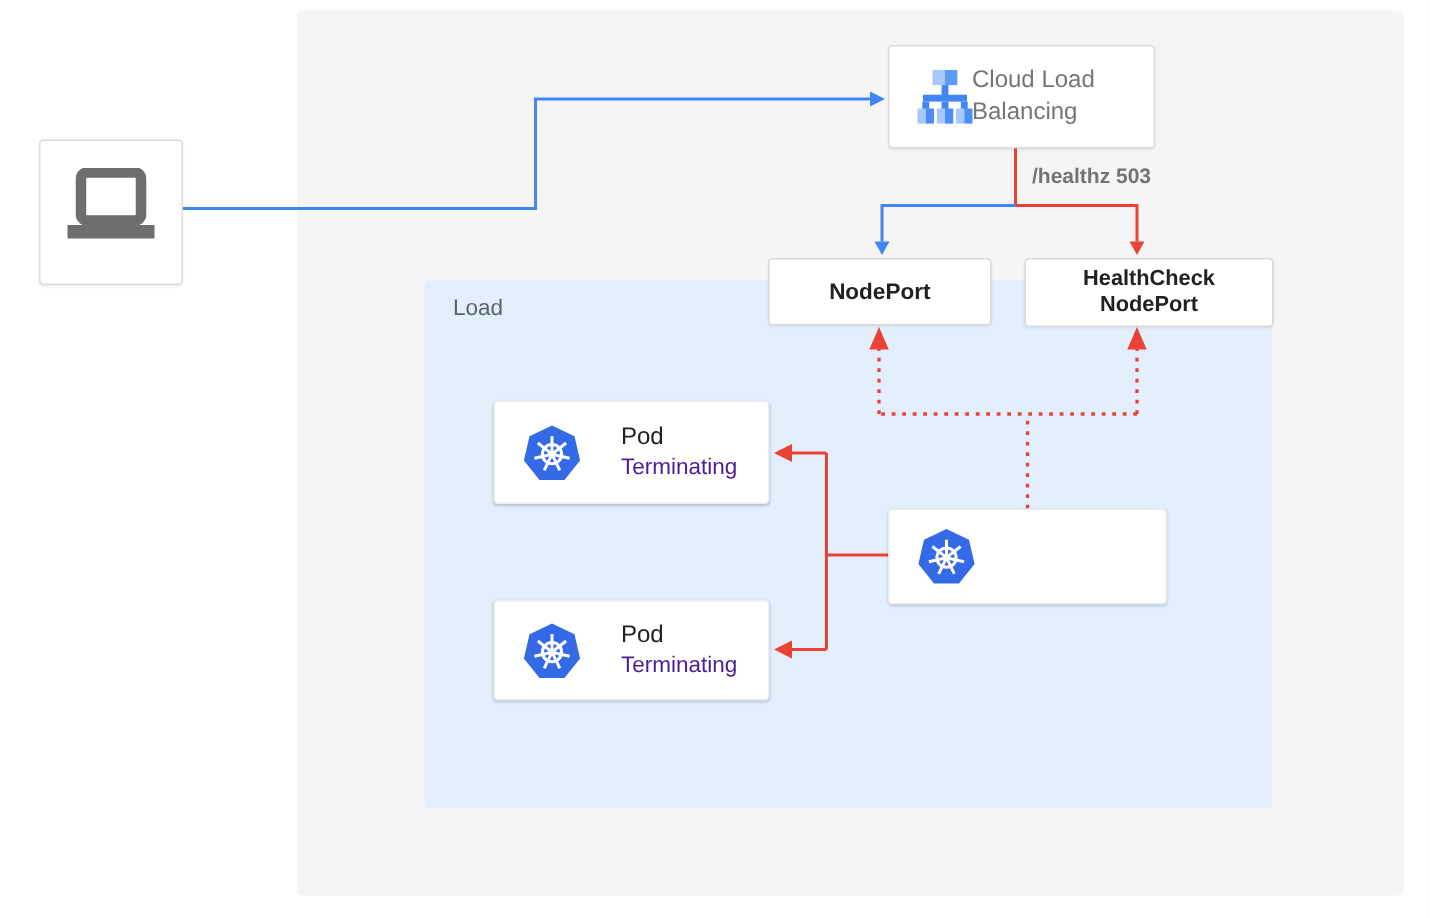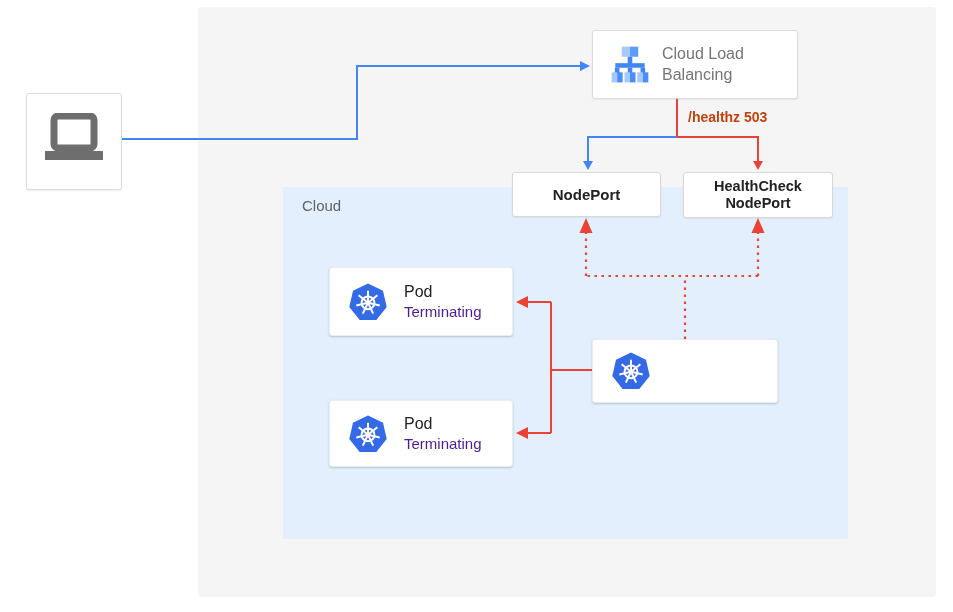--- a/index.html
+++ b/index.html
@@ -13,47 +13,47 @@
   #nodes-label{position:absolute;left:302px;top:197px;font-size:15px;color:#5f6368;}
 
   #connector-layer{position:absolute;left:0;top:0;pointer-events:none;}
 
   .box{position:absolute;background:#ffffff;border-radius:3px;}
   .bordered{border:1px solid #dadce0;box-shadow:0 1px 2px rgba(0,0,0,0.07);}
   .card{box-shadow:0 1px 2px rgba(60,64,67,0.25);border:1px solid #e8edf2;}
 
   #laptop-box{left:26px;top:93px;width:94px;height:95px;display:flex;align-items:center;justify-content:center;}
 
-  #clb-box{left:592px;top:30px;width:206px;height:69px;display:flex;align-items:center;gap:14px;padding-left:15px;box-sizing:border-box;}
+  #clb-box{left:592px;top:30px;width:178px;height:69px;display:flex;align-items:center;padding-left:15px;box-sizing:border-box;}
   #clb-box .label{font-size:16px;color:#757575;line-height:1.3;width:92px;}
 
   .port-box{display:flex;align-items:center;justify-content:center;text-align:center;
     font-weight:bold;color:#202124;border:1px solid #d8d8d8;box-shadow:0 1px 2px rgba(0,0,0,0.06);}
   #nodeport-box{left:512px;top:172px;width:149px;height:45px;font-size:15px;box-sizing:border-box;}
-  #healthcheck-box{left:683px;top:172px;width:150px;height:46px;font-size:14.5px;line-height:1.2;box-sizing:border-box;padding:2px 8px;}
+  #healthcheck-box{left:683px;top:172px;width:166px;height:46px;font-size:14.5px;line-height:1.2;box-sizing:border-box;padding:2px 8px;}
 
-  .k8s-card{display:flex;align-items:center;gap:16px;padding-left:18px;box-sizing:border-box;}
+  .k8s-card{display:flex;align-items:center;gap:26px;padding-left:18px;box-sizing:border-box;}
   .k8s-card .title{font-size:16px;color:#212121;line-height:1.35;}
   .k8s-card .subtitle{font-size:15px;color:#4c1d95;line-height:1.35;}
   #pod1-box{left:329px;top:267px;width:184px;height:69px;}
   #pod2-box{left:329px;top:400px;width:184px;height:67px;}
   #kubeproxy-box{left:592px;top:339px;width:186px;height:64px;}
 
-  #healthz-label{position:absolute;left:688px;top:109px;font-size:14px;font-weight:bold;color:#c2410c;}
+  #healthz-label{position:absolute;left:688px;top:109px;font-size:14px;font-weight:bold;color:#737373;}
 
   .icon48{width:40px;height:40px;flex:0 0 auto;}
 </style>
 </head>
 <body>
 
 <div id="canvas">
 
   <div id="outer-panel" class="panel"></div>
   <div id="nodes-panel" class="panel"></div>
-  <div id="nodes-label">Cloud</div>
+  <div id="nodes-label">Load</div>
 
   <svg id="connector-layer" width="953" height="612" viewBox="0 0 953 612">
 
     <path d="M677 98 V137 H758 V161" fill="none" stroke="#ea4335" stroke-width="2"></path>
     <polygon points="758,170 753,161 763,161" fill="#ea4335"></polygon>
 
     <path d="M120 139 H357 V66 H580" fill="none" stroke="#4285f4" stroke-width="2"></path>
     <polygon points="590,66 580,61 580,71" fill="#4285f4"></polygon>
 
     <path d="M677 137 H588 V161" fill="none" stroke="#4285f4" stroke-width="2"></path>

